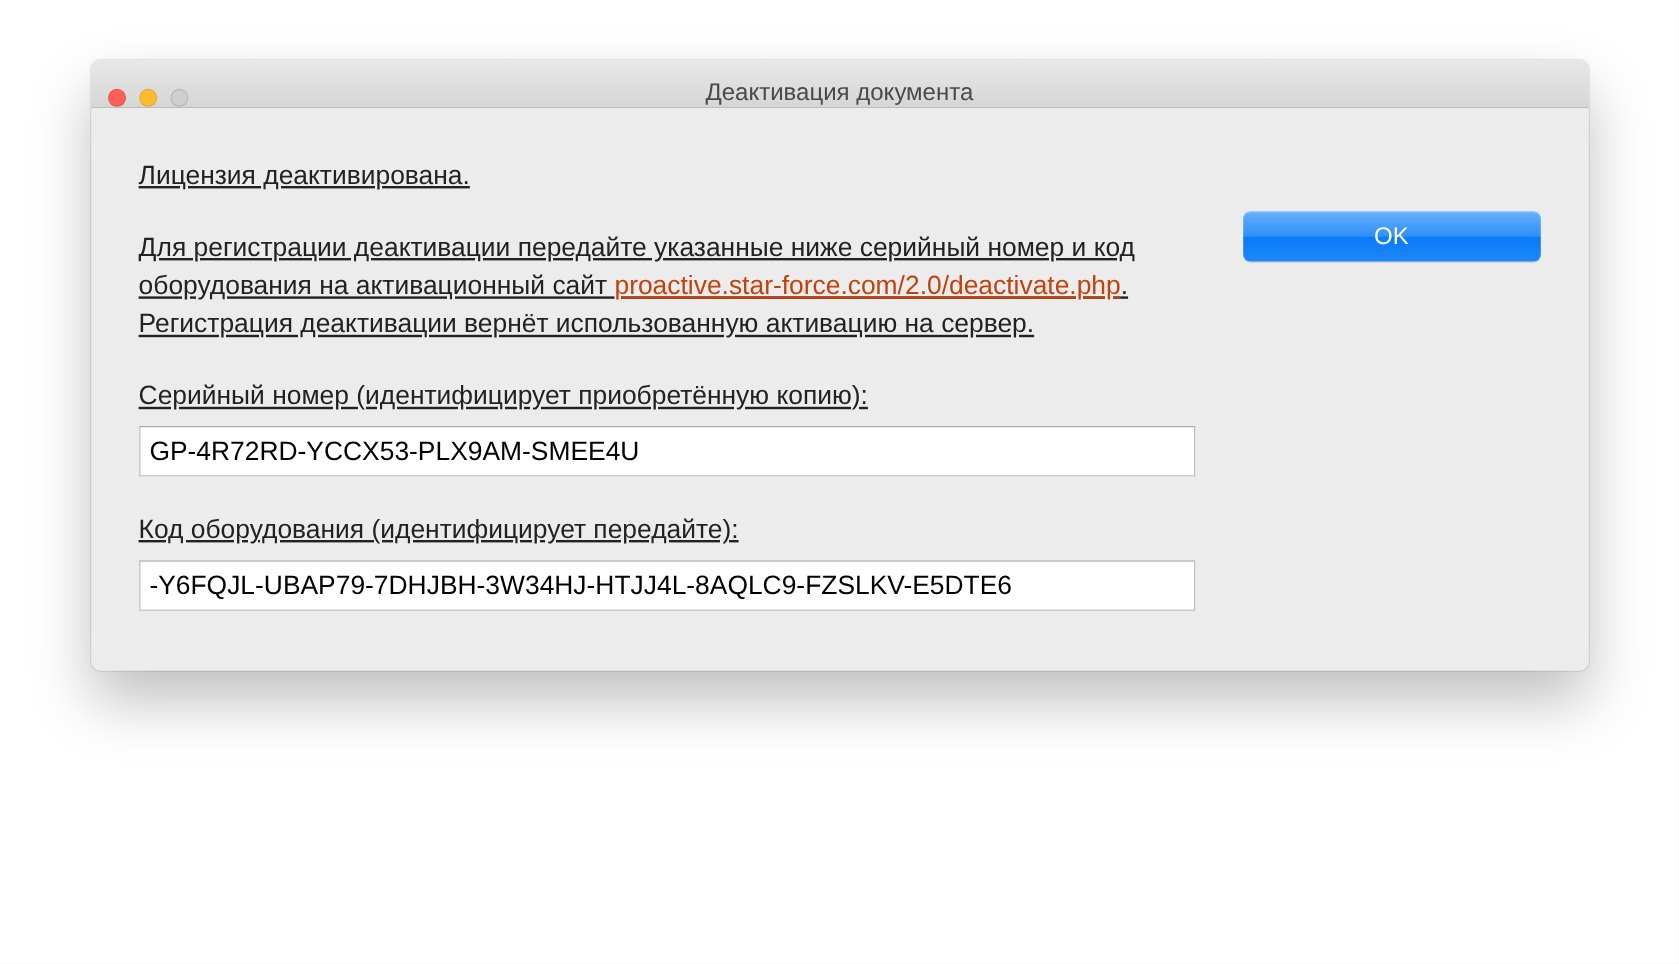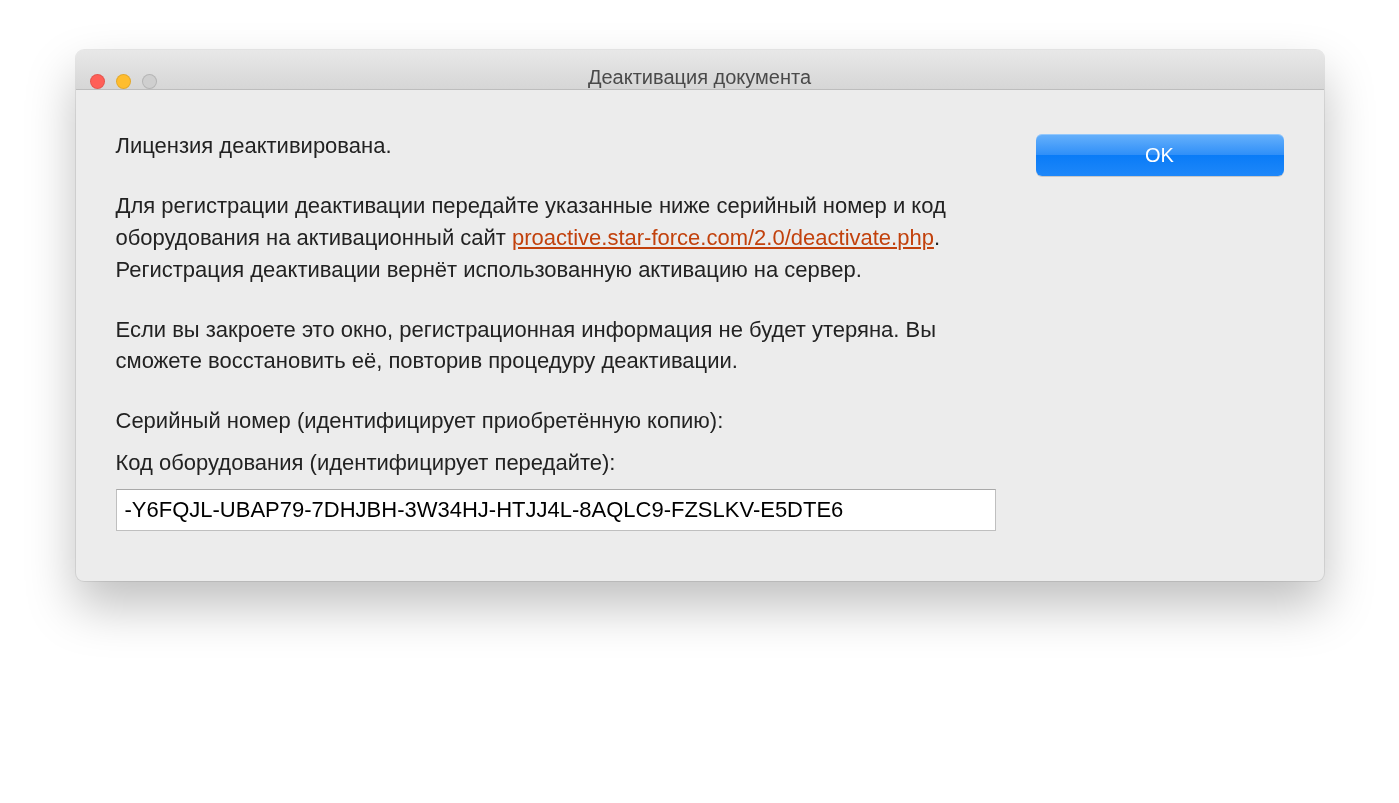--- a/index.html
+++ b/index.html
@@ -58,20 +58,21 @@
     .content {
       padding: 40px 40px 50px 40px;
       display: flex;
       gap: 40px;
     }
     .left-col {
       flex: 1;
       font-size: 22px;
       color: #222;
       line-height: 1.45;
+      text-decoration: underline;
     }
     .para {
       margin-bottom: 28px;
     }
     .label-text {
       margin-bottom: 10px;
     }
     .link {
       color: #c2410c;
       text-decoration: underline;
@@ -101,20 +102,21 @@
       width: 100%;
       height: 42px;
       border: none;
       border-radius: 6px;
       background: linear-gradient(to bottom, #67b1fb 0%, #2f8ff8 50%, #0a7cf7 51%, #1e87f9 100%);
       color: #fff;
       font-size: 20px;
       font-weight: 400;
       cursor: pointer;
       box-shadow: 0 1px 0 rgba(0,0,0,0.15), inset 0 1px 0 rgba(255,255,255,0.3);
+      margin-top: 42px;
     }
   </style>
 </head>
 <body>
 
 <div class="window">
   <div class="titlebar">
     <div class="traffic-lights">
       <div class="traffic-light tl-close"></div>
       <div class="traffic-light tl-min"></div>
@@ -125,23 +127,23 @@
 
   <div class="content">
     <div class="left-col">
 
       <div class="para">Лицензия деактивирована.</div>
 
       <div class="para">
         <span>Для регистрации деактивации передайте указанные ниже серийный номер и код оборудования на активационный сайт </span><a class="link">proactive.star-force.com/2.0/deactivate.php</a><span>. Регистрация деактивации вернёт использованную активацию на сервер.</span>
       </div>
 
-      <div class="para">Если вы закроете это окно, регистрационная информация не будет утеряна. Вы сможете восстановить её, повторив процедуру деактивации.</div>
 
       <div class="label-text">Серийный номер (идентифицирует приобретённую копию):</div>
+      <input type="text" class="field" value="GP-4R72RD-YCCX53-PLX9AM-SMEE4U" style="">
 
       <div class="label-text">Код оборудования (идентифицирует передайте):</div>
       <input type="text" class="field" value="-Y6FQJL-UBAP79-7DHJBH-3W34HJ-HTJJ4L-8AQLC9-FZSLKV-E5DTE6" style="">
 
     </div>
 
     <div class="right-col">
       <button class="ok-button">OK</button>
     </div>
   </div>

